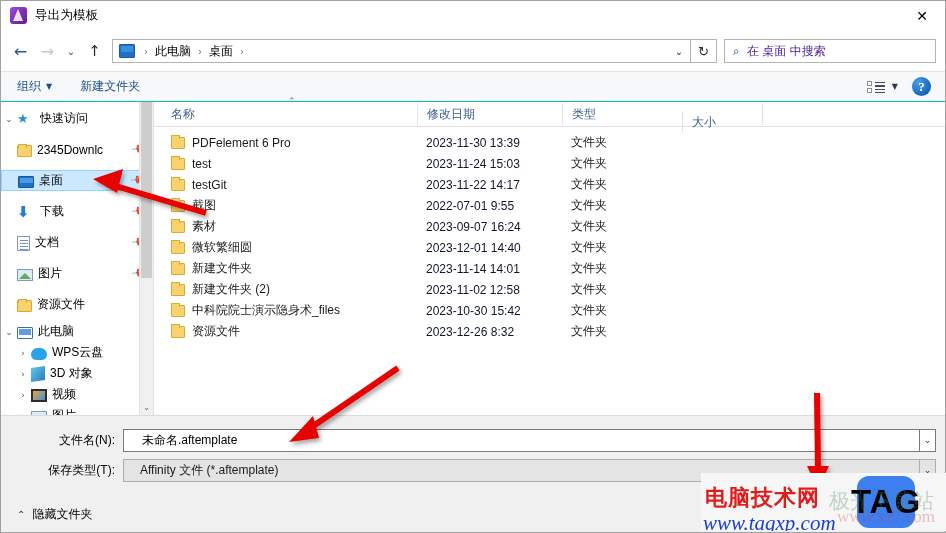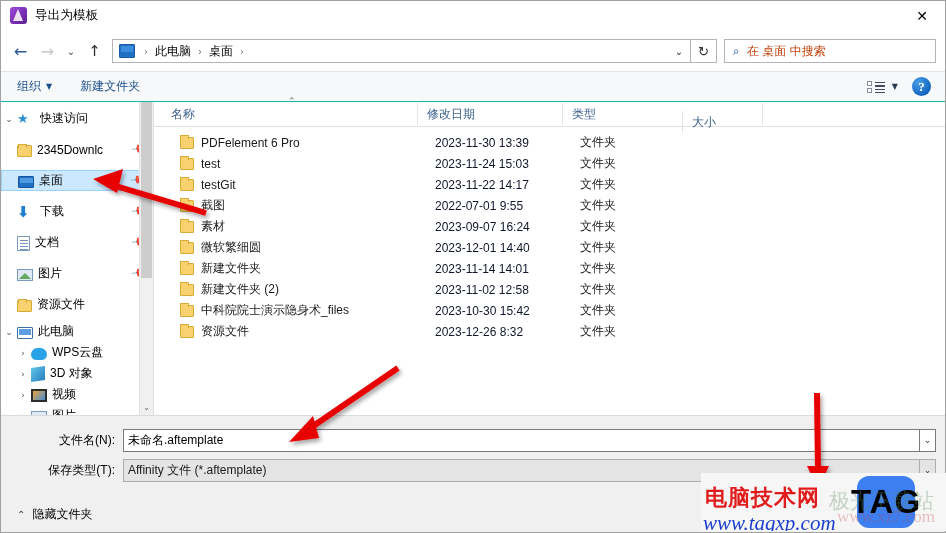--- a/index.html
+++ b/index.html
@@ -146,21 +146,21 @@
     margin-left: 7px;
     flex: none;
   }
   .search-icon {
     width: 22px;
     display:flex; align-items:center; justify-content:center;
     color:#2b579a;
     font-family:"DejaVu Sans", sans-serif;
     font-size: 12px;
   }
-  .search-ph { color: #c2410c; font-size: 12px; }
+  .search-ph { color: #4c1d95; font-size: 12px; }
 
   
   .cmdbar {
     height: 31px; min-height: 31px;
     background: #f7f8fa;
     border-top: 1px solid #e2e2e2;
     border-bottom: 1px solid #14b8a6;
     display: flex; align-items: center;
     padding-left: 16px;
   }
@@ -292,21 +292,21 @@
   .col-name { width: 255px; }
   .col-date { width: 145px; }
   .col-type { width: 120px; }
   .col-size { width: 80px; margin-top: 16px; }
   .col-rest { flex:1 1 auto; border-left:1px solid #e5e5e5; height:22px;}
   .sortmark {
     position:absolute; left:126px; top:-7px;
     font-family:"DejaVu Sans", sans-serif; font-size:9px; color:#6e6e6e;
   }
   .rows { flex:1 1 auto; overflow:hidden; padding-top: 5px;}
-  .row { height: 21px; display:flex; align-items:center; padding-left: 17px;}
+  .row { height: 21px; display:flex; align-items:center; padding-left: 8px;}
   .cell { font-size:12px; color:#1a1a1a; display:flex; align-items:center;}
   .c-name { width: 255px; padding-left: 9px;}
   .c-date { width: 145px; padding-left: 9px; color:#0f172a;}
   .c-type { width: 120px; padding-left: 9px; color:#1a1a1a;}
   .c-size { width: 80px; padding-left: 9px;}
   .rowfolder {
     width: 14px; height: 12px; flex:none; margin-right: 7px; position:relative;
     background:#f9d270; border:1px solid #d9ab34; border-radius:1px;
   }
   .rowfolder::before{content:"";position:absolute;left:-1px;top:-3px;width:7px;height:3px;background:#f9d270;border:1px solid #d9ab34;border-bottom:none;border-radius:1px 1px 0 0;}
@@ -322,29 +322,29 @@
   .formlabel {
     width: 122px; text-align:right; padding-right:8px;
     font-size:12px; color:#000;
   }
   .fieldwrap { flex:1 1 auto; display:flex; margin-right: 9px; height: 23px;}
   .textfield {
     flex:1 1 auto;
     border:1px solid #7a7a7a; border-right:none;
     background:#fff;
     display:flex; align-items:center;
-    padding-left: 4px;
+    padding-left: 18px;
     font-size:12px; color:#000;
   }
   .greyfield {
     flex:1 1 auto;
     border:1px solid #adadad; border-right:none;
     background:#e4e4e4;
     display:flex; align-items:center;
-    padding-left: 4px;
+    padding-left: 16px;
     font-size:12px; color:#1a1a1a;
   }
   .fieldcaret {
     width: 17px;
     border:1px solid #7a7a7a;
     background:#fff;
     display:flex; align-items:center; justify-content:center;
     font-family:"DejaVu Sans", sans-serif; font-size:9px; color:#3a3a3a;
   }
   .fieldcaret.grey { border-color:#adadad; background:#e4e4e4;}

